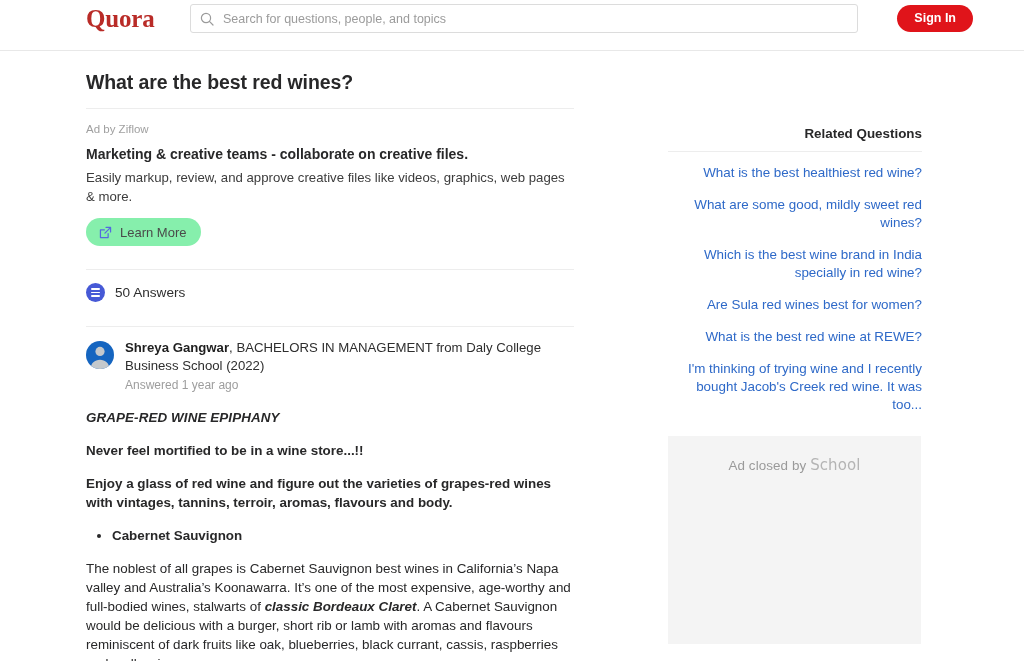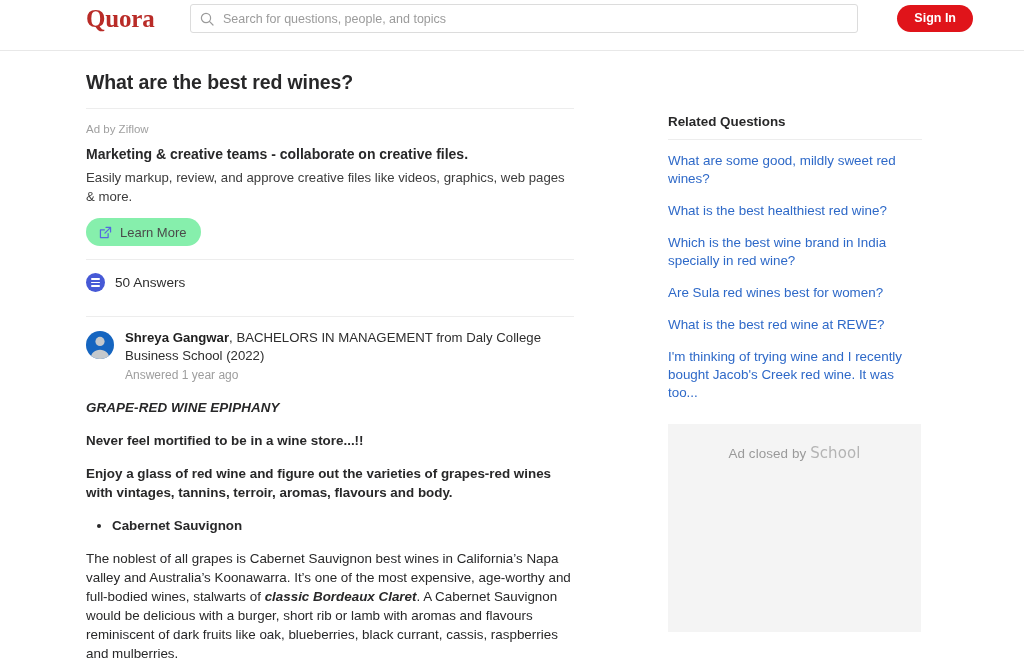--- a/index.html
+++ b/index.html
@@ -84,22 +84,23 @@
   }
   #main-col {
     position: absolute;
     left: 86px;
     top: 0;
     width: 488px;
   }
   #side-col {
     position: absolute;
     left: 668px;
-    top: 0;
+    top: 12px;
     width: 254px;
+    text-align: right;
   }
 
   
   #question-title {
     margin: 0;
     padding-top: 18px;
     font-size: 19.5px;
     font-weight: 700;
     color: #282829;
     line-height: 26px;
@@ -144,21 +145,21 @@
     border-radius: 15px;
     background: #86efac;
     color: #4a4a4a;
     font-family: "Liberation Sans", sans-serif;
     font-size: 13px;
     cursor: pointer;
   }
 
   
   #answers-row {
-    margin-top: 13px;
+    margin-top: 23px;
     padding-top: 13px;
     border-top: 1px solid #ededed;
     display: flex;
     align-items: center;
     gap: 10px;
   }
   .ans-icon {
     width: 19px; height: 19px;
     border-radius: 50%;
     background: #4659d6;
@@ -402,22 +403,22 @@
 
       </div>
     </div>
   </div>
 
   <div id="side-col">
     <div id="related-title">Related Questions</div>
     <hr id="related-hr">
 
     <div id="related-list">
+      <a class="related-link">What is the best healthiest red wine?</a>
       <a class="related-link">What are some good, mildly sweet red wines?</a>
-      <a class="related-link">What is the best healthiest red wine?</a>
       <a class="related-link">Which is the best wine brand in India specially in red wine?</a>
       <a class="related-link">Are Sula red wines best for women?</a>
       <a class="related-link">What is the best red wine at REWE?</a>
       <a class="related-link">I'm thinking of trying wine and I recently bought Jacob's Creek red wine. It was too...</a>
     </div>
 
     <div id="google-ad">
       <div id="google-ad-text"><span>Ad closed by </span><span class="g">School</span></div>
     </div>
   </div>

